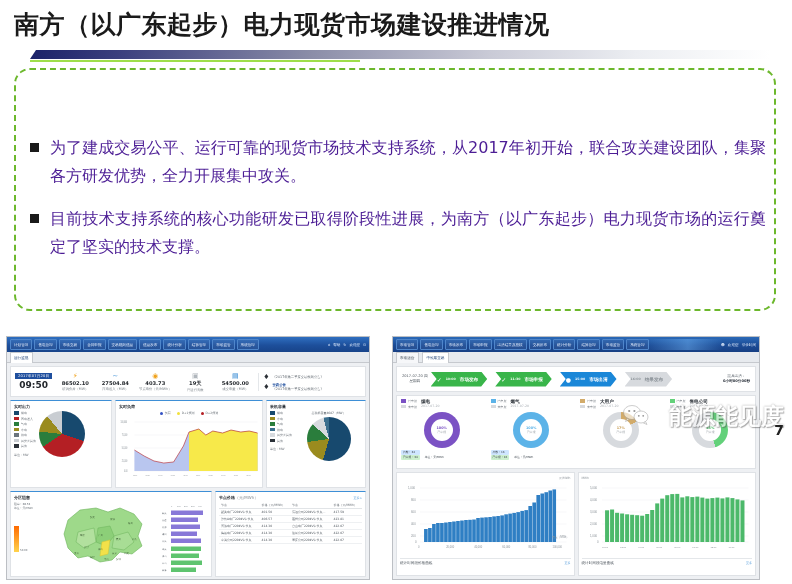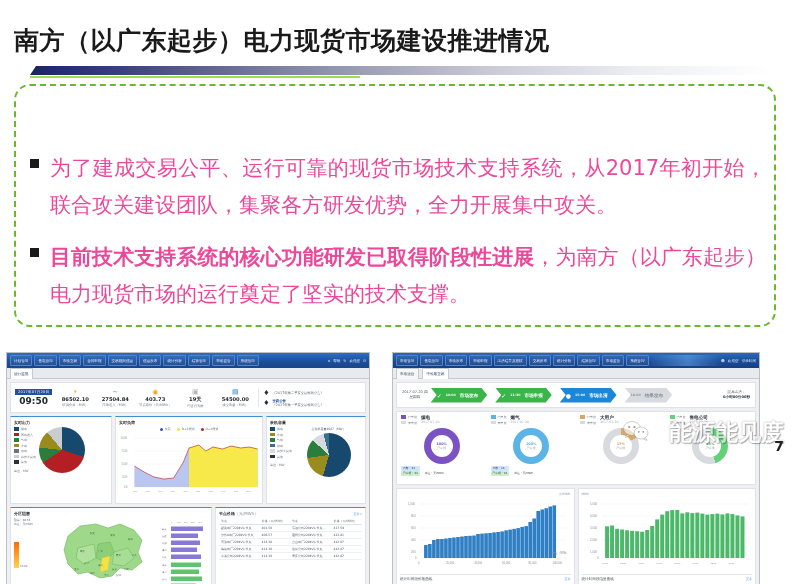--- a/index.html
+++ b/index.html
@@ -2,21 +2,21 @@
 <html><head>
 <meta charset="utf-8">
 <style>
   * { box-sizing: border-box; margin: 0; padding: 0; }
   html, body {
     width: 792px; height: 584px;
     background: #ffffff;
     font-family: "DejaVu Sans", "Liberation Sans", sans-serif;
     overflow: hidden;
   }
-  .slide { position: relative; width: 792px; height: 440px; background:#fff;margin-top:16px; }
+  .slide { position: relative; width: 792px; height: 440px; background:#fff; }
 
   
   .title {
     position: absolute; left: 14px; top: 8px;
     font-size: 25px; font-weight: bold; color: #1a1a1a;
     letter-spacing: 0.5px; white-space: nowrap;
   }
   .title-rule {
     position: absolute; left: 30px; top: 50px; width: 740px; height: 9px;
     background: linear-gradient(90deg, #1b2269 0%, #3b3f7e 12%, #8b8da8 38%, #c9cad6 62%, #eceef2 82%, #ffffff 100%);
@@ -40,24 +40,24 @@
     white-space: nowrap;
   }
 
   .bullets { position: absolute; left: 30px; top: 134px; width: 736px; }
   .bullet { display: flex; align-items: flex-start; margin-bottom: 14px; }
   .bullet-mark {
     flex: 0 0 auto; width: 9px; height: 9px; background: #1a1a1a;
     margin-top: 9px; margin-right: 11px;
   }
   .bullet-text {
-    flex: 1 1 auto; font-size: 21px; line-height: 1.78; color: #ec4899;
+    flex: 1 1 auto; font-size: 16px; line-height: 1.78; color: #4c1d95;
     text-align: justify;
   }
-  .bullet-text .em { font-weight: bold; }
+  .bullet-text .em { font-weight: normal; }
 
   
   .shot {
     position: absolute; top: 336px; height: 244px;
     background: #f2f3f5; border: 1px solid #bcbfc4; overflow: hidden;
   }
   .shot.left  { left: 6px;   width: 364px; }
   .shot.right { left: 392px; width: 368px; }
 
   .navbar {

